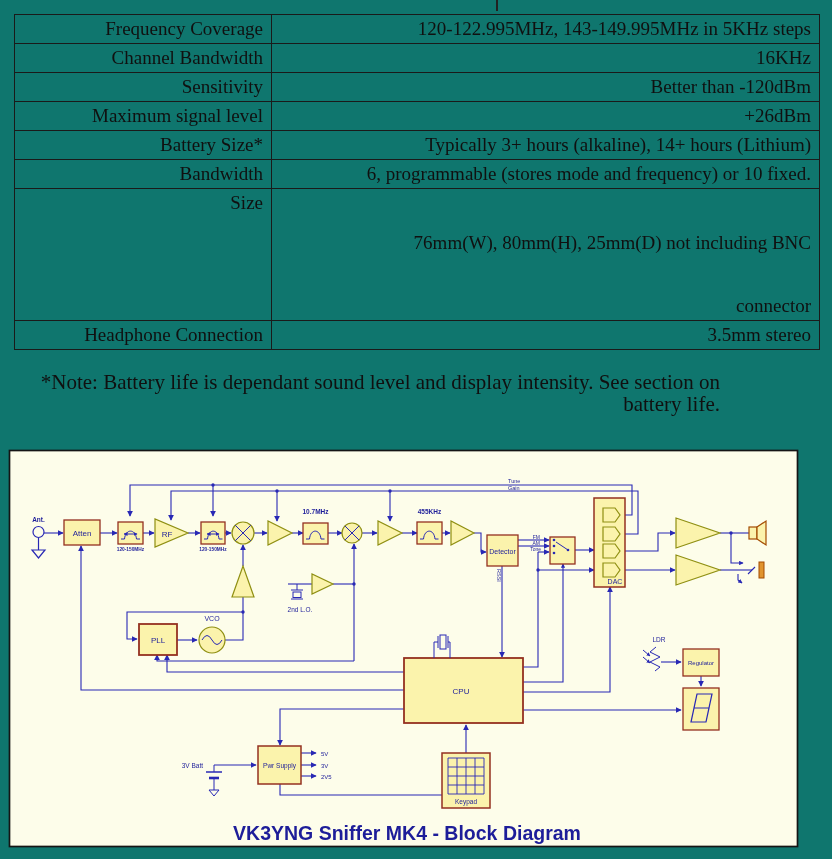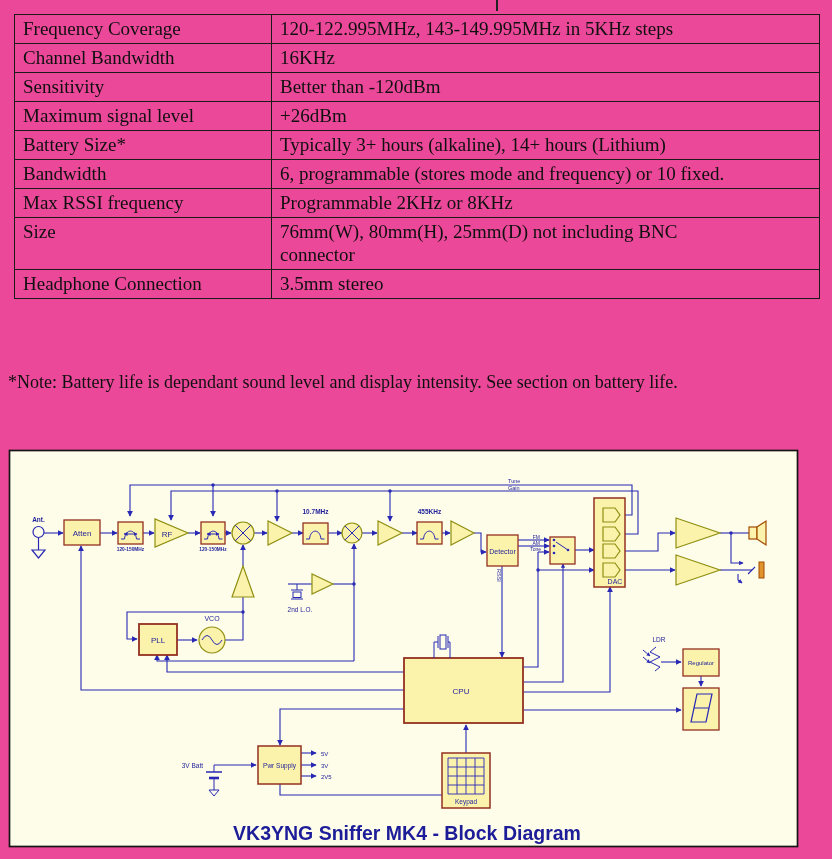--- a/index.html
+++ b/index.html
@@ -1,24 +1,24 @@
 <!DOCTYPE html>
 <html><head>
 <meta charset="utf-8">
 <style>
   html,body{margin:0;padding:0;background:#ffffff;}
-  .page{position:relative;width:832px;height:859px;background:#ec4899;overflow:hidden;
-        font-family:"Liberation Serif",serif;}
+  .page{position:relative;width:832px;height:859px;background:#0f766e;overflow:hidden;
+        font-family:"Liberation Serif",serif;text-align:right;}
   .top-tick{position:absolute;left:496px;top:0;width:2px;height:11px;background:#222;}
   table.spec{position:absolute;left:14px;top:14px;width:806px;border-collapse:collapse;table-layout:fixed;}
   table.spec td{border:1.6px solid #1a1a1a;font-size:19px;line-height:23px;padding:2px 8px 3px;color:#101010;
                 vertical-align:top;overflow:hidden;white-space:nowrap;}
   table.spec td.k{width:240px;}
-  table.spec td.v div{white-space:nowrap;}
-  .note{position:absolute;left:8px;top:371px;width:712px;font-size:18px;line-height:22px;color:#101010;}
+  table.spec td.v div{white-space:nowrap;margin-top:40px;}
+  .note{position:absolute;left:8px;top:371px;width:712px;font-size:21px;line-height:22px;color:#101010;}
   svg.diagram{position:absolute;left:0;top:0;}
   svg.diagram text{font-family:"Liberation Sans",sans-serif;fill:#1d1d99;}
 </style>
 </head>
 <body>
 
 <div class="page">
   <div class="top-tick"></div>
 
   <table class="spec">
@@ -39,24 +39,20 @@
           <td class="k">Maximum signal level</td>
           <td class="v">+26dBm</td>
         </tr>
       <tr>
           <td class="k">Battery Size*</td>
           <td class="v">Typically 3+ hours (alkaline), 14+ hours (Lithium)</td>
         </tr>
       <tr>
           <td class="k">Bandwidth</td>
           <td class="v">6, programmable (stores mode and frequency) or 10 fixed.</td>
-        </tr>
-      <tr>
-          <td class="k">Max RSSI frequency</td>
-          <td class="v">Programmable 2KHz or 8KHz</td>
         </tr>
       <tr>
           <td class="k">Size</td>
           <td class="v">
             <div>76mm(W), 80mm(H), 25mm(D) not including BNC</div>
             <div>connector</div>
           </td>
         </tr>
       <tr>
           <td class="k">Headphone Connection</td>

